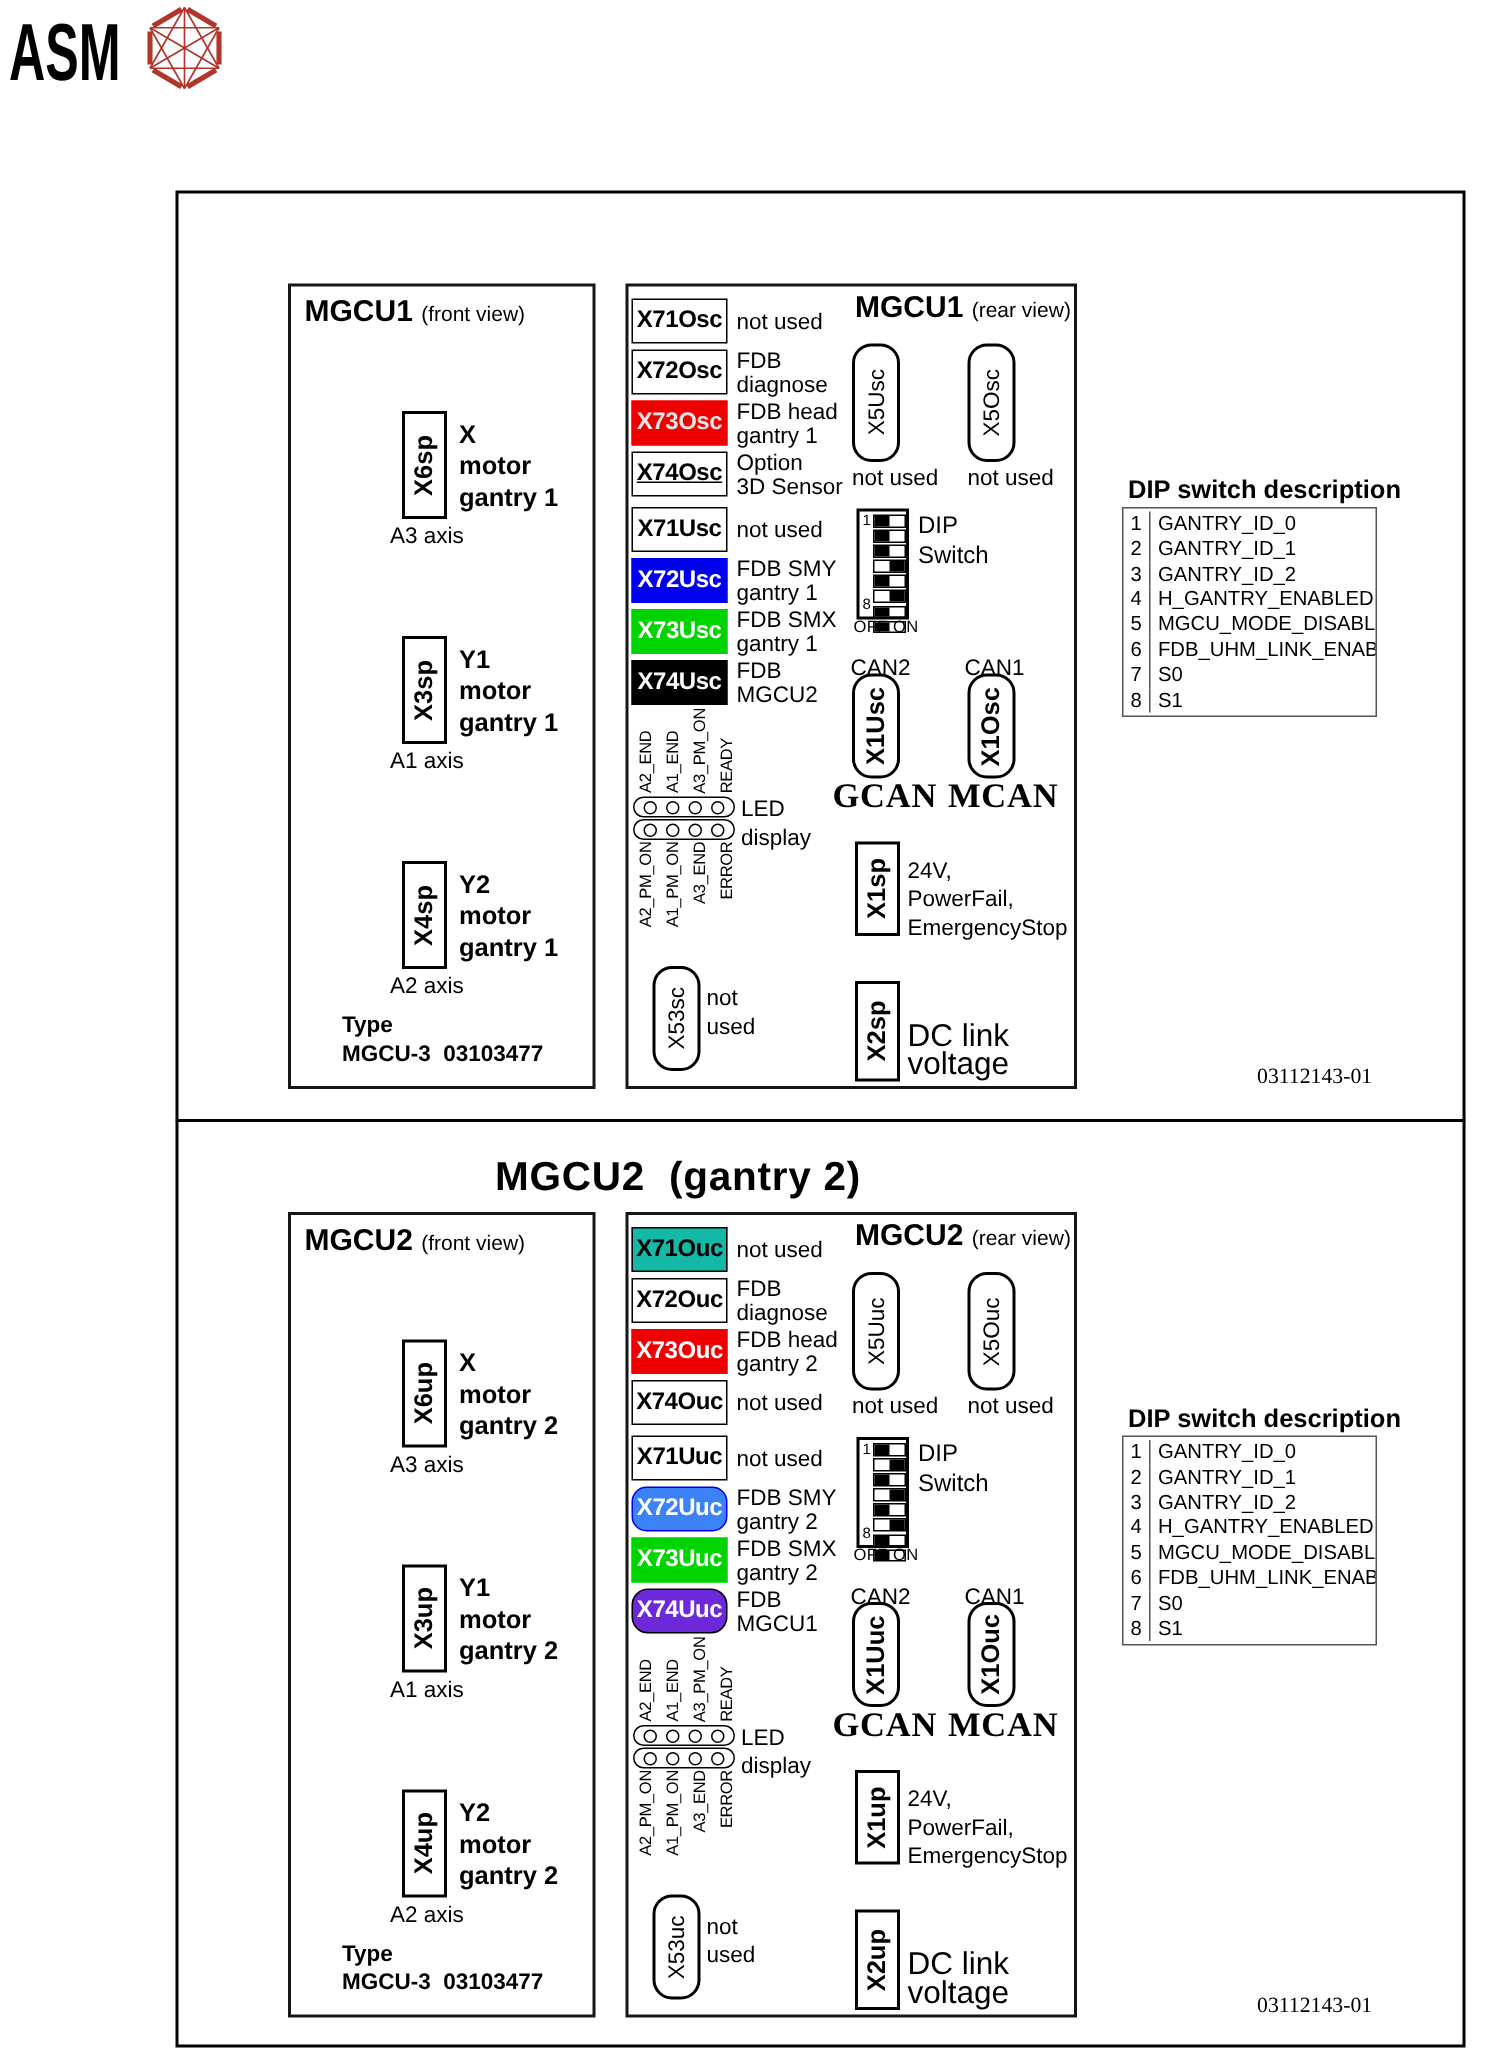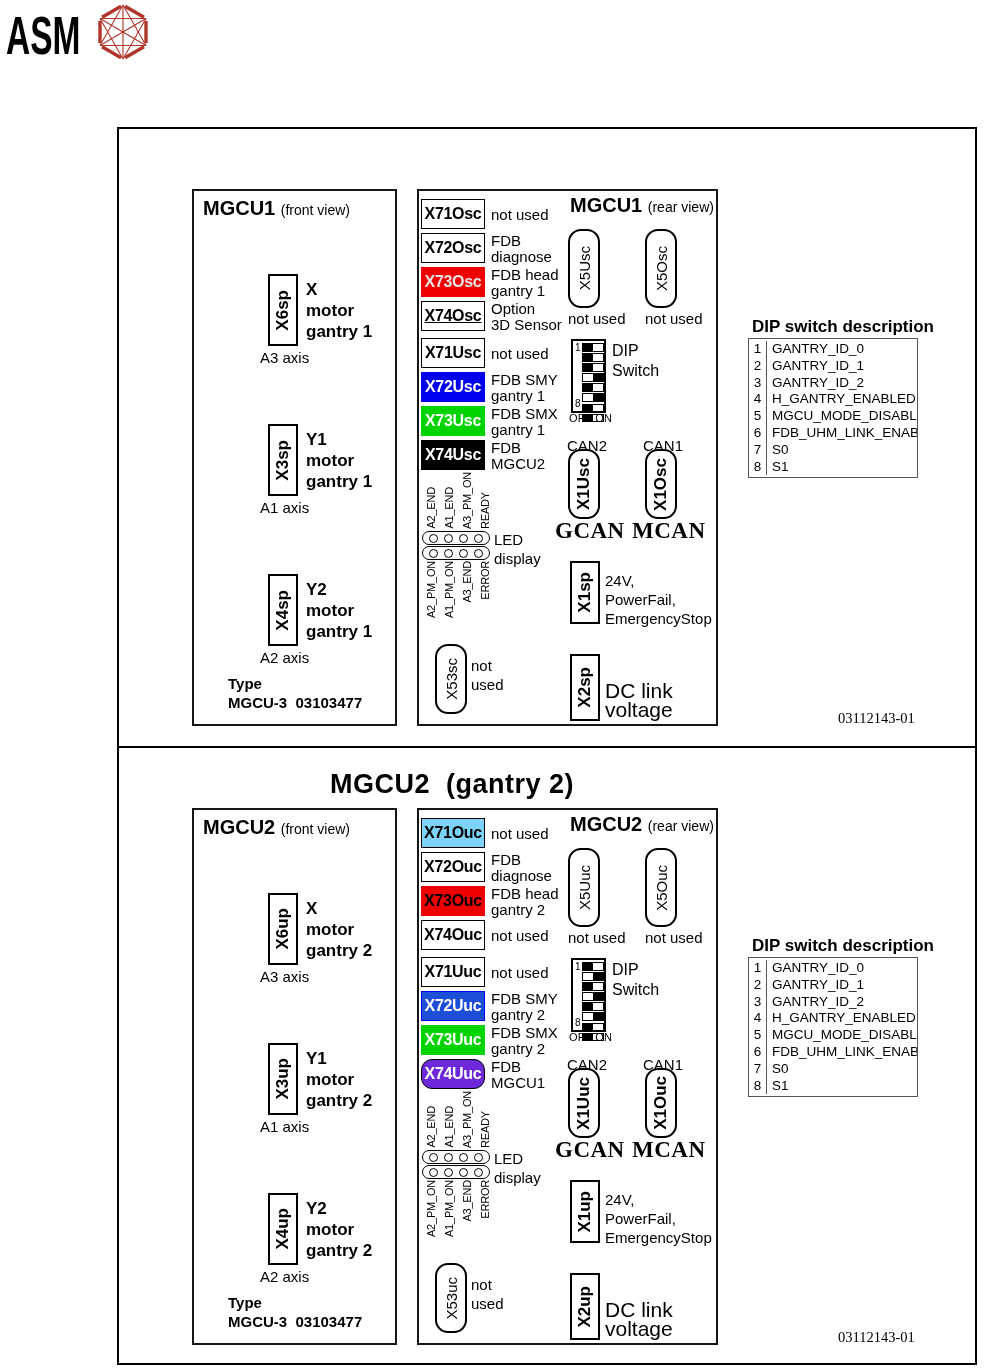--- a/index.html
+++ b/index.html
@@ -399,43 +399,43 @@
   </div>
 
   <div class="rbox">
     <div class="box-head rhead">
       <span>MGCU2</span>
       <span class="view">(rear view)</span>
     </div>
 
     <div class="slots">
       <div class="slot">
-        <div class="slot-id" style="background-color: #7dd3fc; color: rgb(0, 0, 0); border-color: rgb(0, 0, 0);">X71Ouc</div>
+        <div class="slot-id" style="background-color: #14b8a6; color: rgb(0, 0, 0); border-color: rgb(0, 0, 0);">X71Ouc</div>
         <div class="slot-desc">not used</div>
       </div>
       <div class="slot">
         <div class="slot-id" style="background-color: rgb(255, 255, 255); color: rgb(0, 0, 0); border-color: rgb(0, 0, 0);">X72Ouc</div>
         <div class="slot-desc">FDB
 diagnose</div>
       </div>
       <div class="slot">
-        <div class="slot-id" style="background-color: rgb(238, 0, 0); color: #000000; border-color: rgb(238, 0, 0);">X73Ouc</div>
+        <div class="slot-id" style="background-color: rgb(238, 0, 0); color: #ffffff; border-color: rgb(238, 0, 0);">X73Ouc</div>
         <div class="slot-desc">FDB head
 gantry 2</div>
       </div>
       <div class="slot">
         <div class="slot-id" style="background-color: rgb(255, 255, 255); color: rgb(0, 0, 0); border-color: rgb(0, 0, 0);">X74Ouc</div>
         <div class="slot-desc">not used</div>
       </div>
       <div class="slot gap">
         <div class="slot-id" style="background-color: rgb(255, 255, 255); color: rgb(0, 0, 0); border-color: rgb(0, 0, 0);">X71Uuc</div>
         <div class="slot-desc">not used</div>
       </div>
       <div class="slot">
-        <div class="slot-id" style="background-color: #1d4ed8; color: rgb(255, 255, 255); border-color: rgb(0, 0, 238);">X72Uuc</div>
+        <div class="slot-id" style="background-color: #3b82f6; color: rgb(255, 255, 255); border-color: rgb(0, 0, 238); border-radius: 10px;">X72Uuc</div>
         <div class="slot-desc">FDB SMY
 gantry 2</div>
       </div>
       <div class="slot">
         <div class="slot-id" style="background-color: rgb(0, 212, 0); color: rgb(255, 255, 255); border-color: rgb(0, 212, 0); text-align: center;">X73Uuc</div>
         <div class="slot-desc">FDB SMX
 gantry 2</div>
       </div>
       <div class="slot">
         <div class="slot-id" style="background-color: #6d28d9; color: rgb(255, 255, 255); border-color: rgb(0, 0, 0); border-radius: 11px;">X74Uuc</div>

